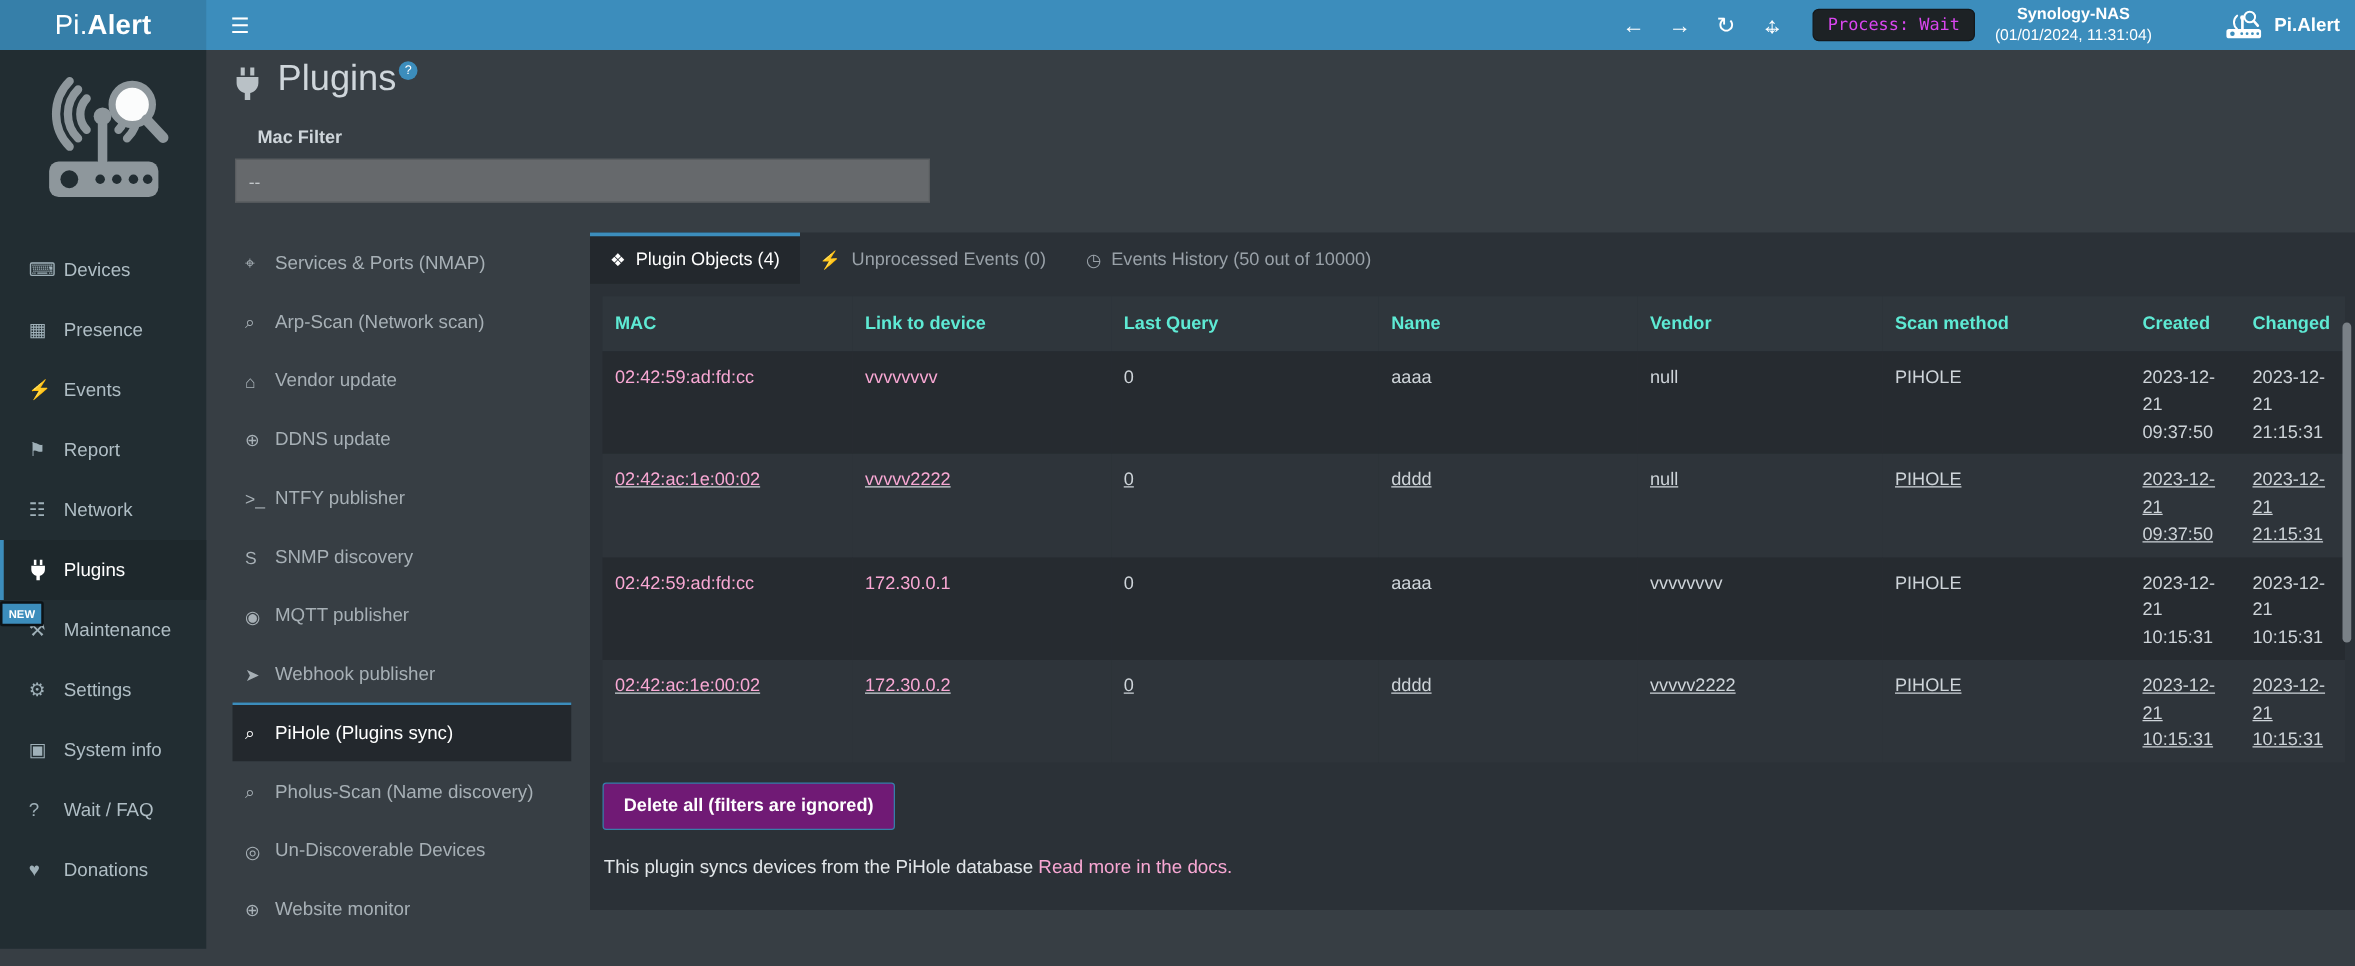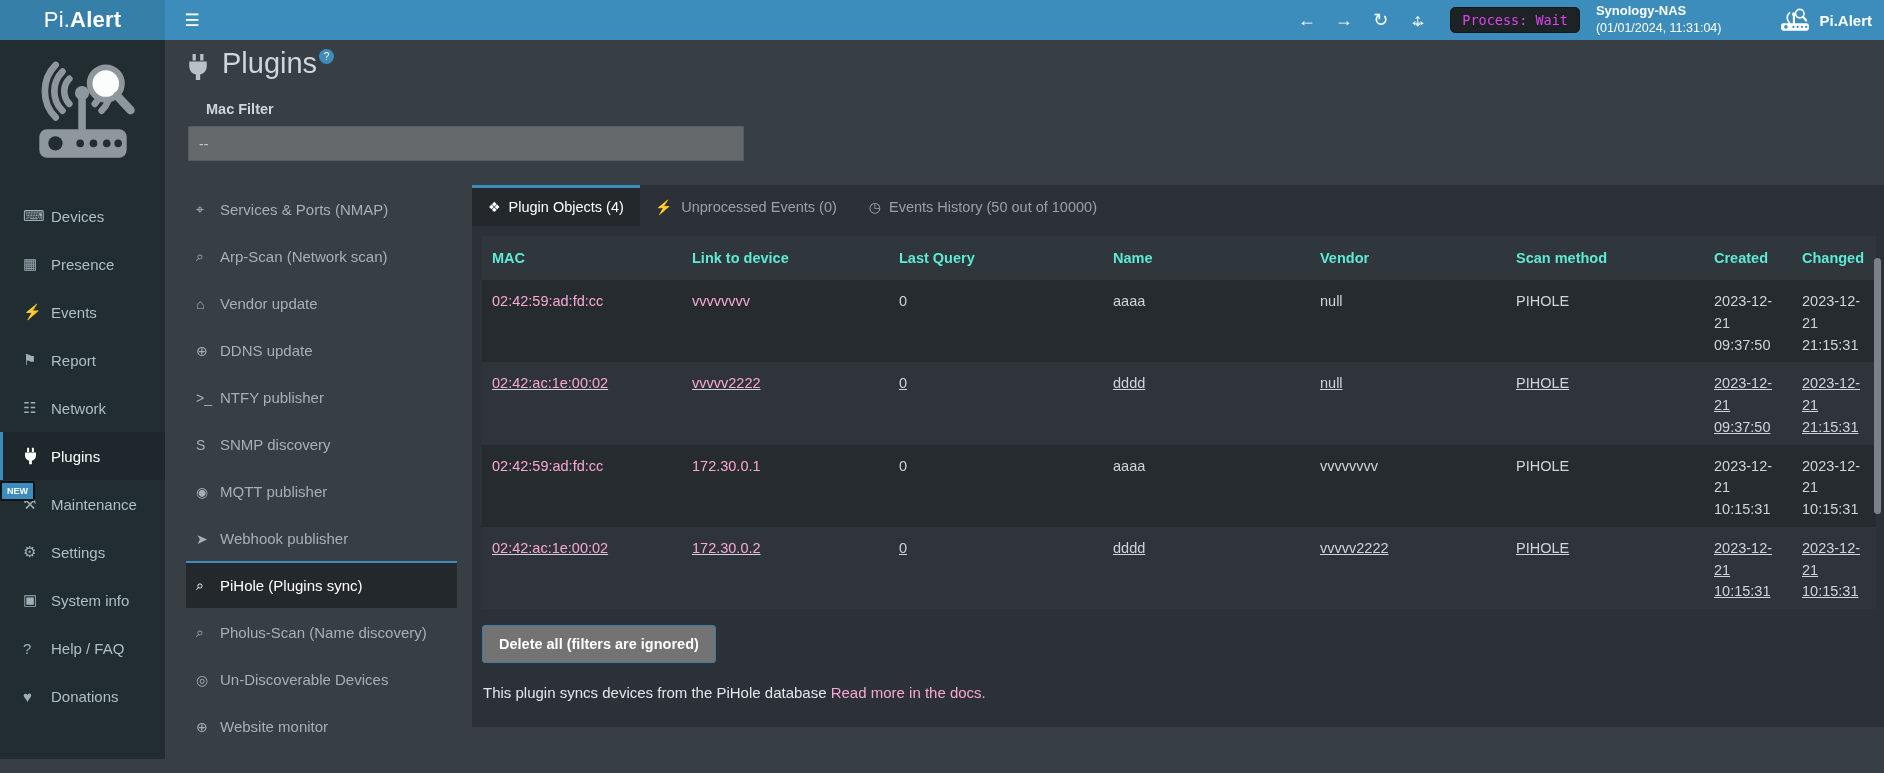--- a/index.html
+++ b/index.html
@@ -15,21 +15,21 @@
                font-size:17px; cursor:pointer; }
   .topbar-right { margin-left:auto; display:flex; align-items:center; padding-right:12px; }
   .nav-ico { width:37px; text-align:center; font-size:18px; cursor:pointer; }
   .move-ico { position:relative; width:37px; height:26px; cursor:pointer; }
   .move-ico span { position:absolute; left:0; right:0; top:0; bottom:0; display:flex;
                    align-items:center; justify-content:center; font-size:18px; }
   .process-badge { font-family:"DejaVu Sans Mono", monospace; background:#1d2225; color:#d946ef;
                    border:1px solid #14181b; padding:4px 11px; border-radius:5px; font-size:13.5px;
                    margin:0 16px 0 14px; }
   .host-block { font-size:12.5px; line-height:1.4; margin-right:58px; }
-  .host-block .hn { font-weight:bold; font-size:13px; }
+  .host-block .hn { font-weight:bold; font-size:13px;text-align:center; }
   .applogo { display:flex; align-items:center; gap:8px; font-weight:bold; font-size:15px; }
 
   
   .layout { display:flex; height:719px; }
 
   
   .sidebar { width:165px; background:#222d32; flex:none; position:relative; }
   .side-logo { display:flex; justify-content:center; padding-top:12px; }
   .side-menu { list-style:none; margin-top:18px; }
   .side-menu li { height:48px; display:flex; align-items:center; padding-left:20px;
@@ -72,21 +72,21 @@
   .tab.active { background:#23282d; border-top-color:#3c8dbc; color:#fff; }
 
   .table-wrap { padding:10px 10px 0; }
   table { width:100%; border-collapse:collapse; table-layout:fixed; }
   th { background:#2f363c; color:#5eead4; text-align:left; font-weight:bold; padding:14px 10px; font-size:14.5px; }
   td { padding:11px 10px 6px; color:#ced4d9; vertical-align:top; line-height:1.5; font-size:14.5px; height:52px; }
   tr.row-odd td { background:#262b30; }
   tr.row-even td { background:#2e343a;text-decoration:underline; }
   td a, .panel-note a { color:#f9a8d4; text-decoration:none; cursor:pointer; }
 
-  .delete-btn { margin:16px 0 0 10px; background:#737373; border:1px solid #367fa9; color:#fff;
+  .delete-btn { margin:16px 0 0 10px; background:#701a75; border:1px solid #367fa9; color:#fff;
                 font-size:14.5px; font-weight:bold; padding:10px 16px; border-radius:3px; cursor:pointer;
                 font-family:"Liberation Sans",sans-serif; }
   .panel-note { margin:21px 0 0 11px; font-size:15px; color:#e2e6e9; }
 
   .scroll-thumb { position:absolute; right:3px; top:258px; width:7px; height:256px;
                   background:#7a8187; border-radius:4px; cursor:grab; }
 </style>
 </head>
 <body>
 
@@ -191,21 +191,21 @@
         <li class="">
           <span class="mi">⚙</span>
           <span>Settings</span>
         </li>
         <li class="">
           <span class="mi">▣</span>
           <span>System info</span>
         </li>
         <li class="">
           <span class="mi">?</span>
-          <span>Help / FAQ</span>
+          <span>Wait / FAQ</span>
         </li>
         <li class="">
           <span class="mi">♥</span>
           <span>Donations</span>
         </li>
       </ul>
     <span class="new-badge">NEW</span>
   </aside>
 
   <main class="content">

